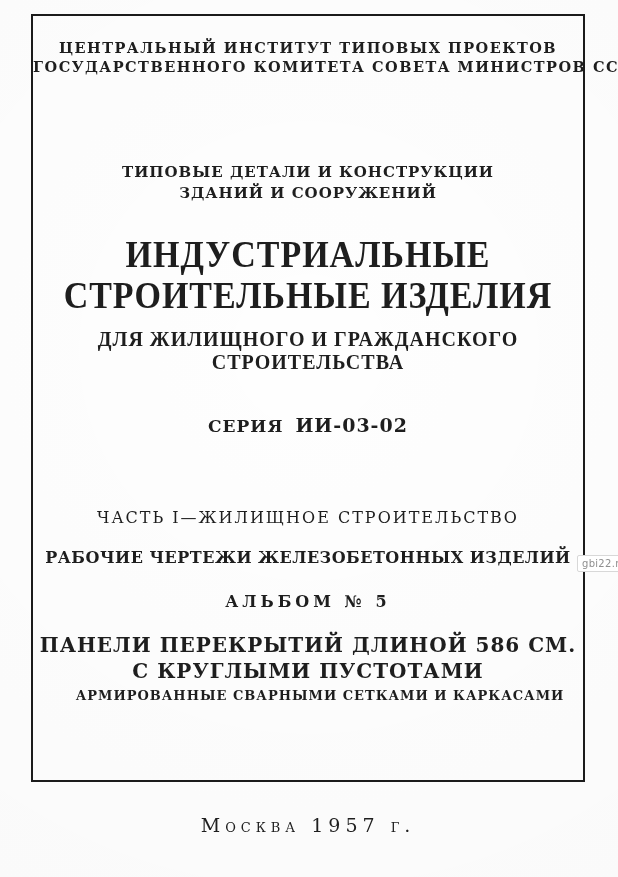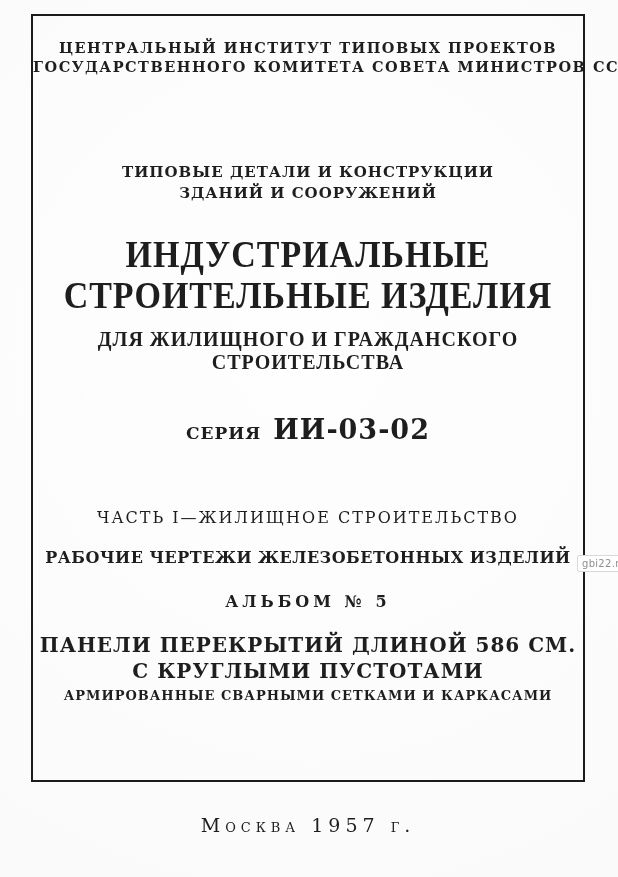--- a/index.html
+++ b/index.html
@@ -43,26 +43,26 @@
     top: 312px;
     font-family: "Liberation Serif", serif;
     font-size: 20px; font-weight: bold;
     line-height: 23px; letter-spacing: 1px;
   }
   .series-line {
     top: 398px;
     display: flex; justify-content: center; align-items: baseline; gap: 12px;
   }
   .series-label { font-size: 17px; font-weight: bold; font-variant: small-caps; letter-spacing: 1px; }
-  .series-code { font-size: 27px; font-weight: bold; letter-spacing: 1px; }
+  .series-code { font-size: 19px; font-weight: bold; letter-spacing: 1px; }
   .part { top: 468px; font-size: 16px; font-weight: normal; letter-spacing: 2px; margin-top: 24px; }
   .drawings { top: 532px; font-size: 16px; font-weight: bold; letter-spacing: 0.5px; }
   .album { top: 576px; font-size: 16px; font-weight: bold; letter-spacing: 4px; }
   .product-1 { top: 616px; font-size: 20px; font-weight: bold; letter-spacing: 1px; line-height: 26px; }
-  .product-3 { top: 672px; font-size: 13px; font-weight: bold; letter-spacing: 1px; line-height: 16px; }
+  .product-3 { top: 672px; font-size: 13px; font-weight: bold; letter-spacing: 1px; line-height: 16px; margin-left: 12px; }
   .footer { top: 798px; font-size: 19px; font-variant: small-caps; font-weight: 500; letter-spacing: 5px; }
   .watermark {
     position: absolute;
     left: 577px; top: 555px;
     background: #ffffff;
     border: 1px solid #d8d8d8;
     border-radius: 2px;
     padding: 2px 4px;
     font-family: "DejaVu Sans", sans-serif;
     font-size: 10px;

